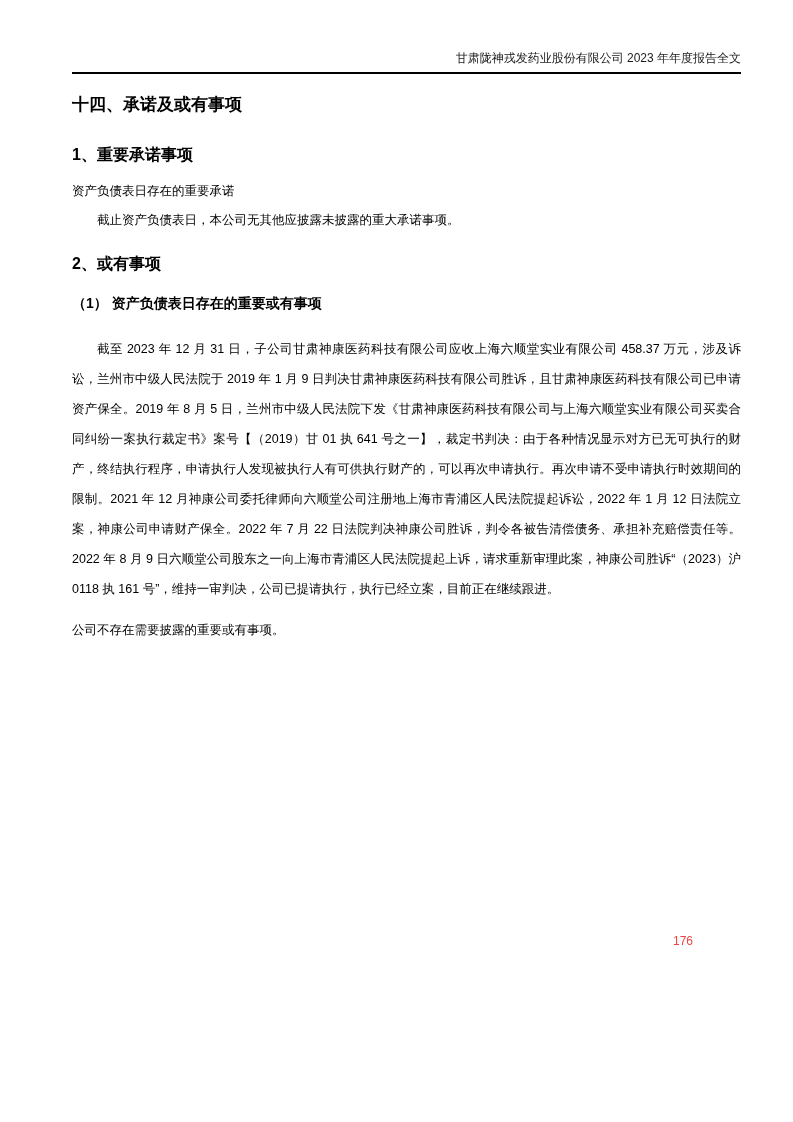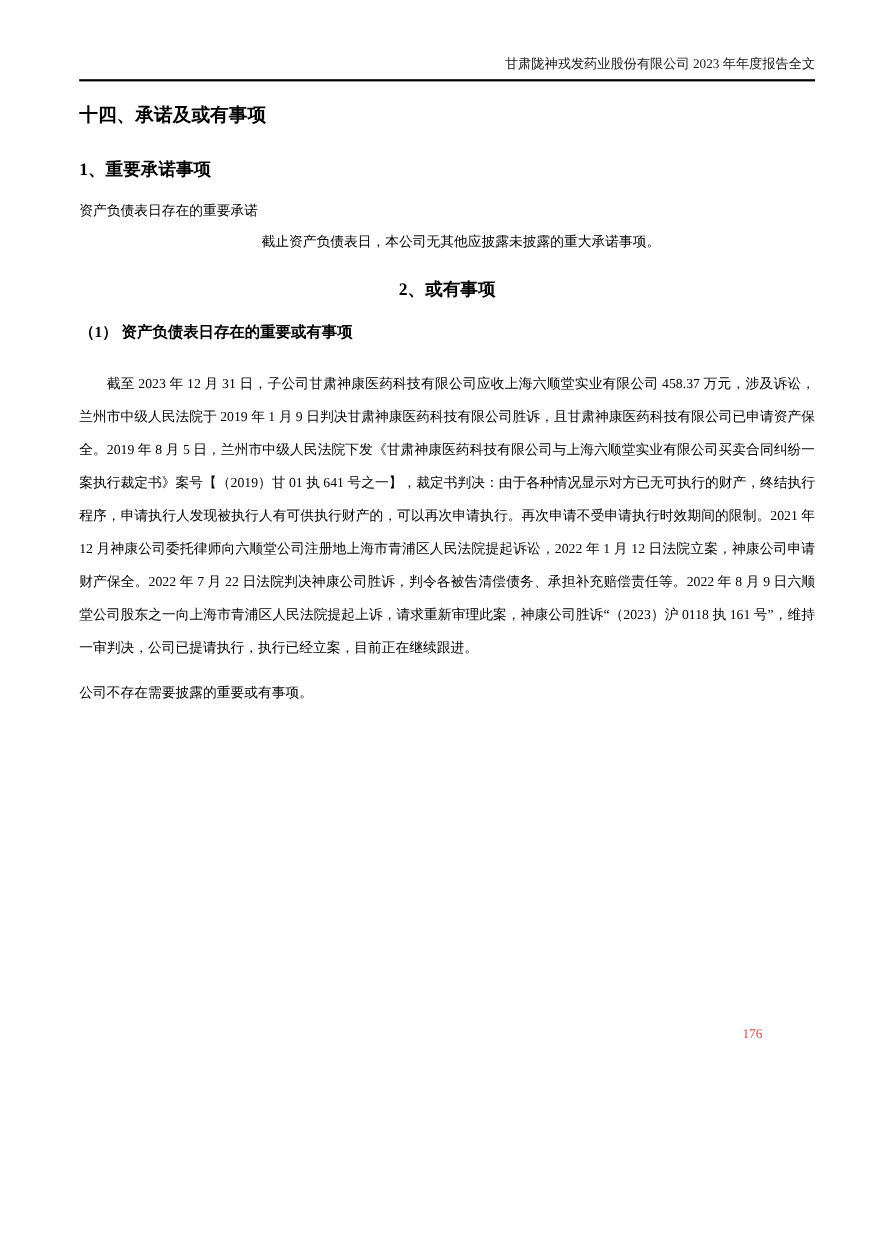--- a/index.html
+++ b/index.html
@@ -6,21 +6,21 @@
     margin: 0;
     padding: 0;
     background: #ffffff;
   }
   .page {
     position: relative;
     width: 793px;
     height: 1012px;
     background: #ffffff;
     box-sizing: border-box;
-    font-family: Liberation Serif, serif;
+    font-family: Liberation Sans, sans-serif;
     color: #000000;
     overflow: hidden;
   }
   .content {
     box-sizing: border-box;
     padding-left: 72px;
     padding-right: 52px;
   }
   .doc-header {
     box-sizing: border-box;
@@ -41,42 +41,40 @@
     line-height: 1.2;
   }
   .h2 {
     margin: 30px 0 0 0;
     font-size: 16px;
     font-weight: bold;
     line-height: 1.2;
   }
   .h2-second {
     margin-top: 25px;
-    text-align: center;
   }
   .h3 {
     margin: 22px 0 0 0;
     font-size: 14px;
     font-weight: bold;
     line-height: 1.2;
   }
   .h3-second {
     margin-top: 40px;
   }
   .para-plain {
     margin: 18px 0 0 0;
     font-size: 12.5px;
     line-height: 17px;
   }
   .para-indent {
     margin: 12px 0 0 0;
     font-size: 12.5px;
     line-height: 17px;
     text-indent: 2em;
-    text-align: center;
   }
   .para-body {
     margin: 22px 0 0 0;
     font-size: 12.5px;
     line-height: 30px;
     text-align: justify;
     text-indent: 2em;
   }
   .para-last {
     margin: 18px 0 17px 0;

